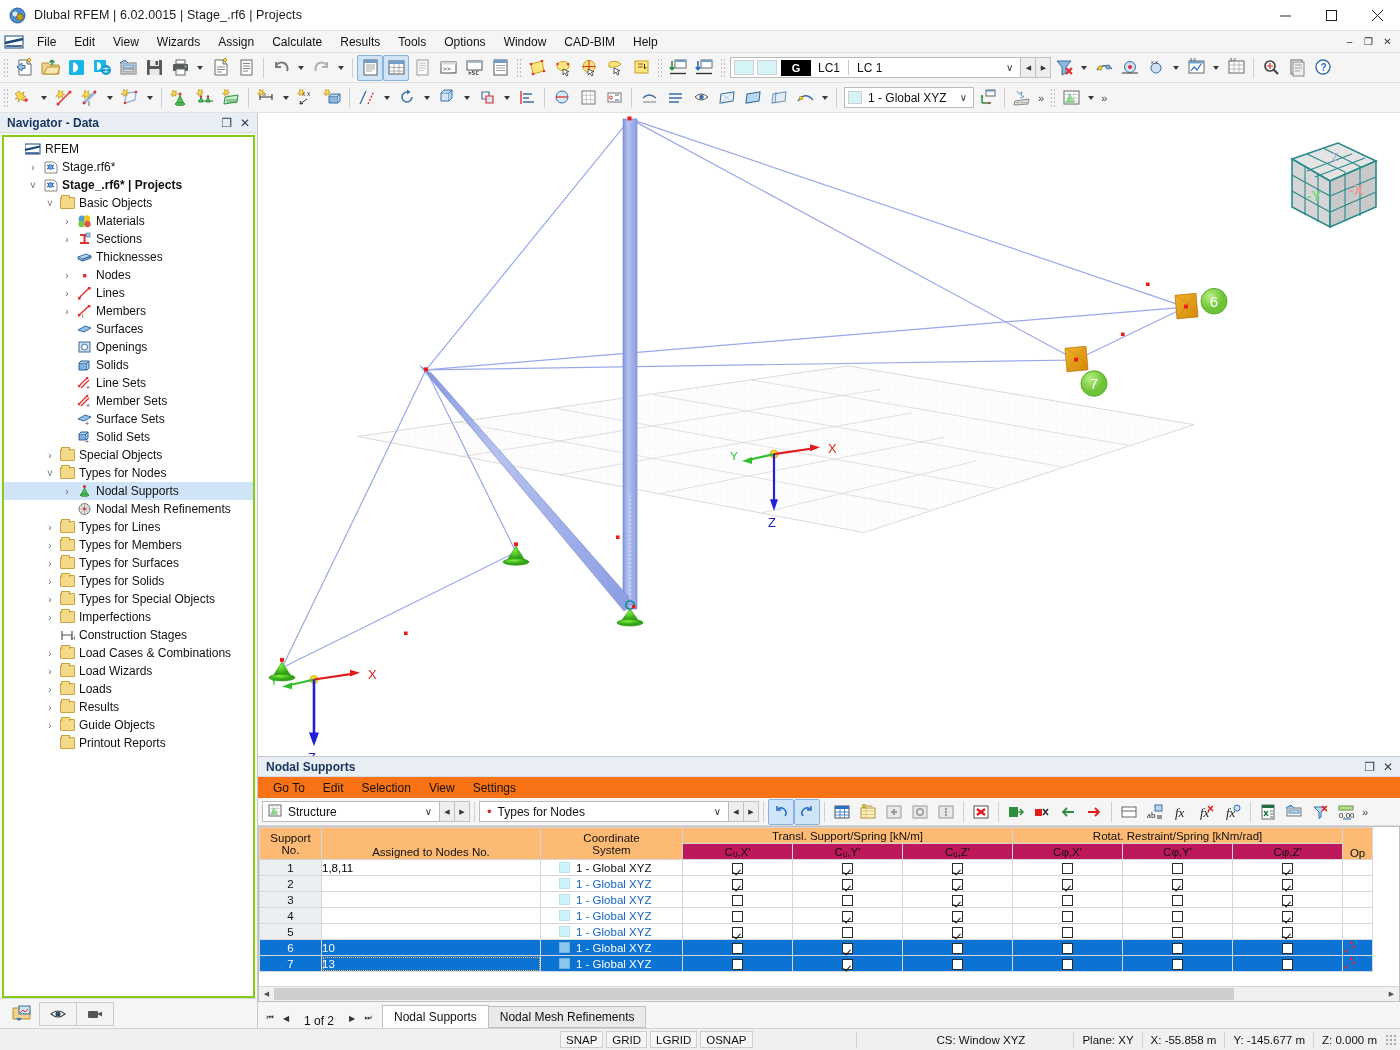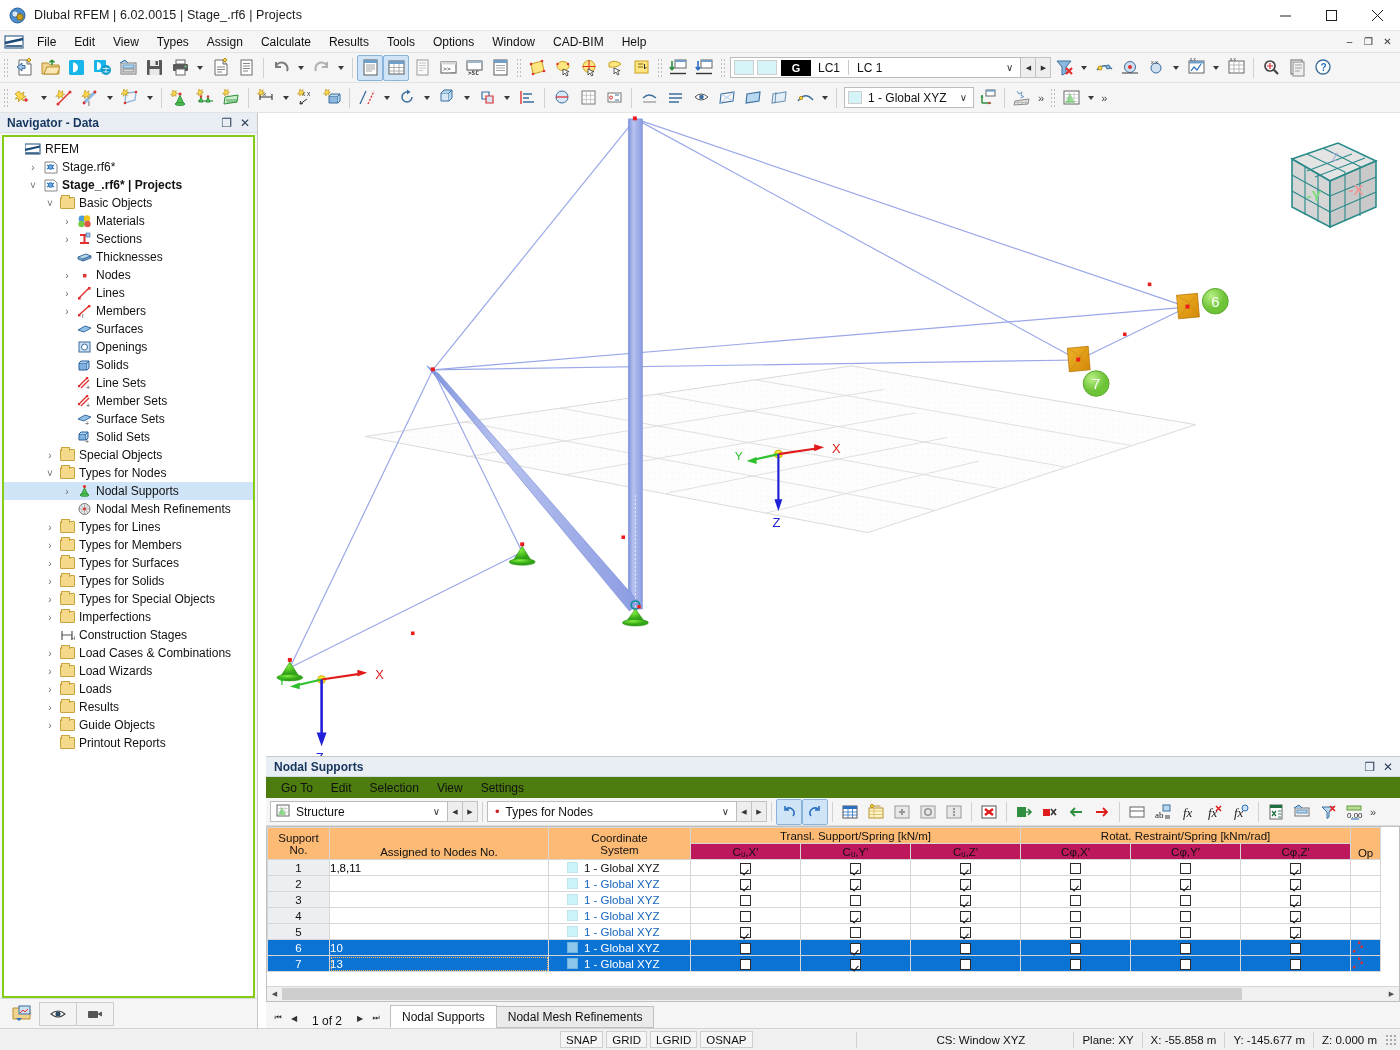--- a/index.html
+++ b/index.html
@@ -58,21 +58,21 @@
   .spin { width: 15px; height: 21px; background: #eeeeee; border: 1px solid #c2c2c2; border-left: none;
     display: flex; align-items: center; justify-content: center; font-size: 7px; color: #333; flex: 0 0 auto; }
 
   .cs-combo { display: flex; align-items: center; height: 21px; width: 130px; background: #fff;
     border: 1px solid #bcbcbc; margin-left: 3px; flex: 0 0 auto; }
   .cs-sw { width: 14px; height: 13px; margin-left: 3px; background: #d4f4f7; border: 1px solid #cfcfcf; }
   .cs-txt { font-size: 12px; color: #111; padding-left: 6px; }
   .cs-arrow { margin-left: auto; padding: 0 6px; font-size: 10px; color: #333; }
 
   
-  .body { display: flex; flex: 1 1 auto; min-height: 0; gap: 8px; }
+  .body { display: flex; flex: 1 1 auto; min-height: 0; }
 
   
   .navigator { width: 258px; flex: 0 0 258px; display: flex; flex-direction: column;
     background: #f5f5f5; border-right: 1px solid #c8c8c8; }
   .nav-head { height: 20px; background: #e9eef4; display: flex; align-items: center;
     padding: 0 4px 0 7px; border-bottom: 1px solid #d3dbe4; flex: 0 0 20px; }
   .nav-title { font-size: 12px; font-weight: bold; color: #15355e; }
   .nav-head-btns { margin-left: auto; display: flex; gap: 8px; padding-right: 3px; }
   .nav-hb { font-size: 12px; color: #2b3f58; line-height: 1; }
   .nav-tree { flex: 1 1 auto; background: #fff; margin: 2px 2px 0 2px; border: 2px solid #84cc16;
@@ -99,21 +99,21 @@
   .viewport { flex: 1 1 auto; position: relative; background: #ffffff; overflow: hidden; min-width: 0; }
   .vp-svg { position: absolute; inset: 0; width: 100%; height: 100%; }
   .viewcube { position: absolute; right: 12px; top: 18px; width: 108px; height: 104px; }
 
   
   .tablepanel { height: 272px; flex: 0 0 272px; display: flex; flex-direction: column;
     border-top: 1px solid #c8c8c8; background: #f5f5f5; }
   .tp-head { height: 20px; background: #e9eef4; display: flex; align-items: center; padding: 0 4px 0 8px;
     border-bottom: 1px solid #d3dbe4; flex: 0 0 20px; }
   .tp-title { font-size: 12px; font-weight: bold; color: #15355e; }
-  .tp-menubar { height: 21px; display: flex; align-items: center; background: #4d7c0f; padding-left: 6px;
+  .tp-menubar { height: 21px; display: flex; align-items: center; background: #f97316; padding-left: 6px;
     flex: 0 0 21px; }
   .tp-menu { font-size: 12px; padding: 2px 9px; color: #111; }
   .tp-toolbar { height: 28px; display: flex; align-items: center; background: #f5f5f5;
     border-bottom: 1px solid #dcdcdc; flex: 0 0 28px; padding-left: 4px; overflow: hidden; }
   .sel-combo { display: flex; align-items: center; height: 21px; width: 178px; background: #fff;
     border: 1px solid #bcbcbc; flex: 0 0 auto; }
   .sel-combo .lbl { font-size: 12px; padding-left: 6px; color: #111; }
   .sel-combo .arw { margin-left: auto; padding: 0 7px; font-size: 10px; color: #333; }
 
   
@@ -204,21 +204,21 @@
     <div class="menu-logo">
       <svg width="20" height="16" viewBox="0 0 20 16">
         <rect x="1" y="2" width="18" height="12" fill="#ffffff" stroke="#1b4a7a"></rect>
         <path d="M1 9 L19 5" stroke="#1b4a7a" stroke-width="2.4" fill="none"></path>
         <path d="M2 12 L18 12" stroke="#1b4a7a" stroke-width="1.6"></path>
       </svg>
     </div>
     <div class="menu-item">File</div>
     <div class="menu-item">Edit</div>
     <div class="menu-item">View</div>
-    <div class="menu-item">Types</div>
+    <div class="menu-item">Wizards</div>
     <div class="menu-item">Assign</div>
     <div class="menu-item">Calculate</div>
     <div class="menu-item">Results</div>
     <div class="menu-item">Tools</div>
     <div class="menu-item">Options</div>
     <div class="menu-item">Window</div>
     <div class="menu-item">CAD-BIM</div>
     <div class="menu-item">Help</div>
     <div class="menu-right">
       <div class="mini-btn">–</div>

